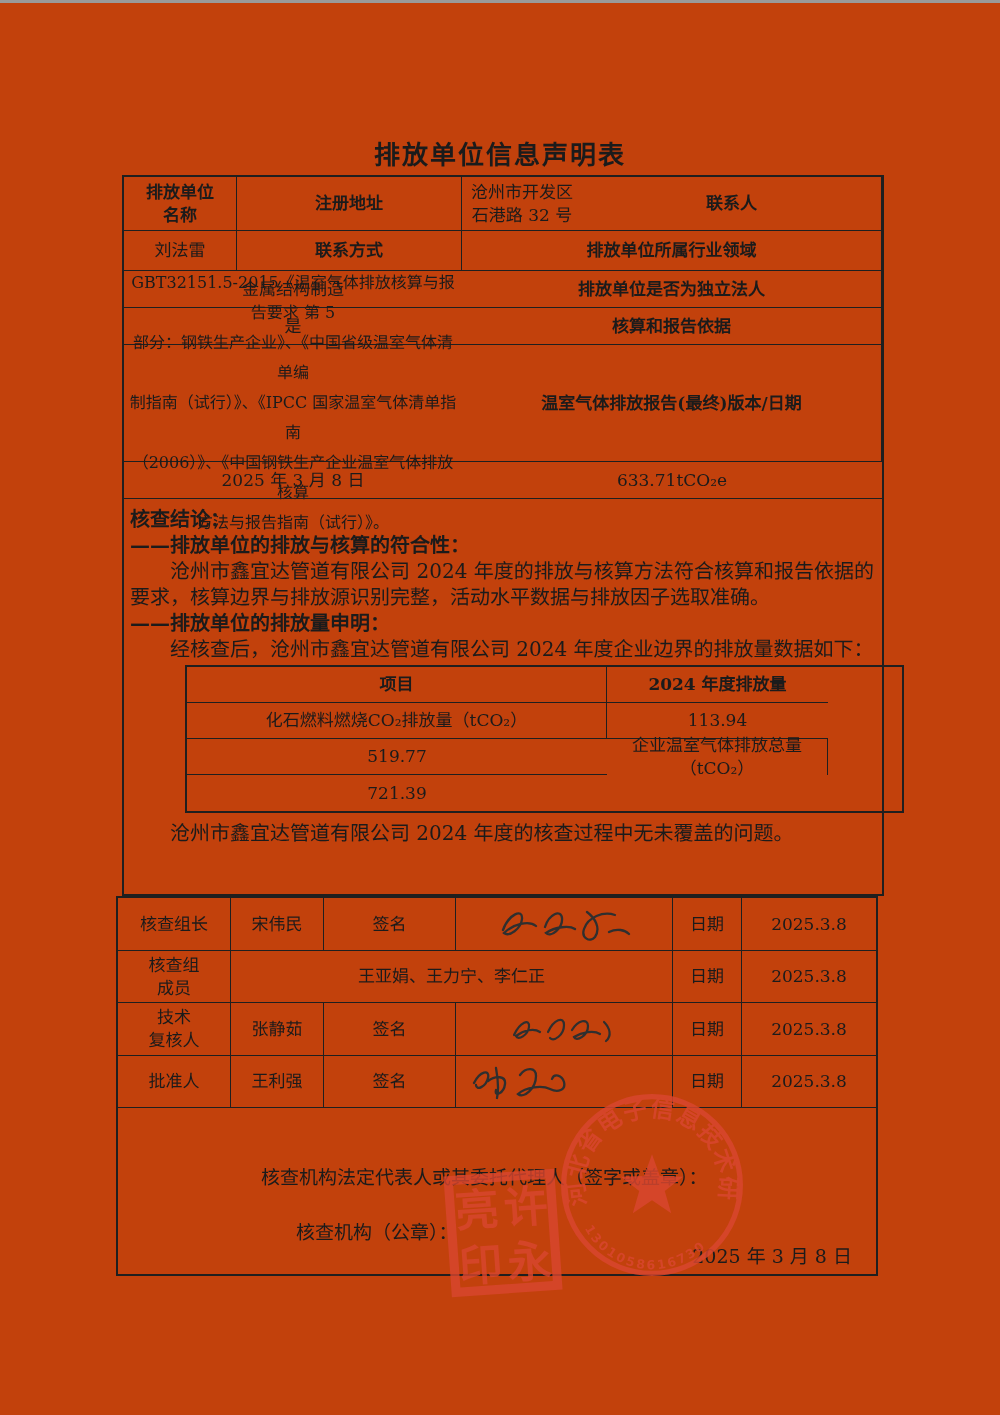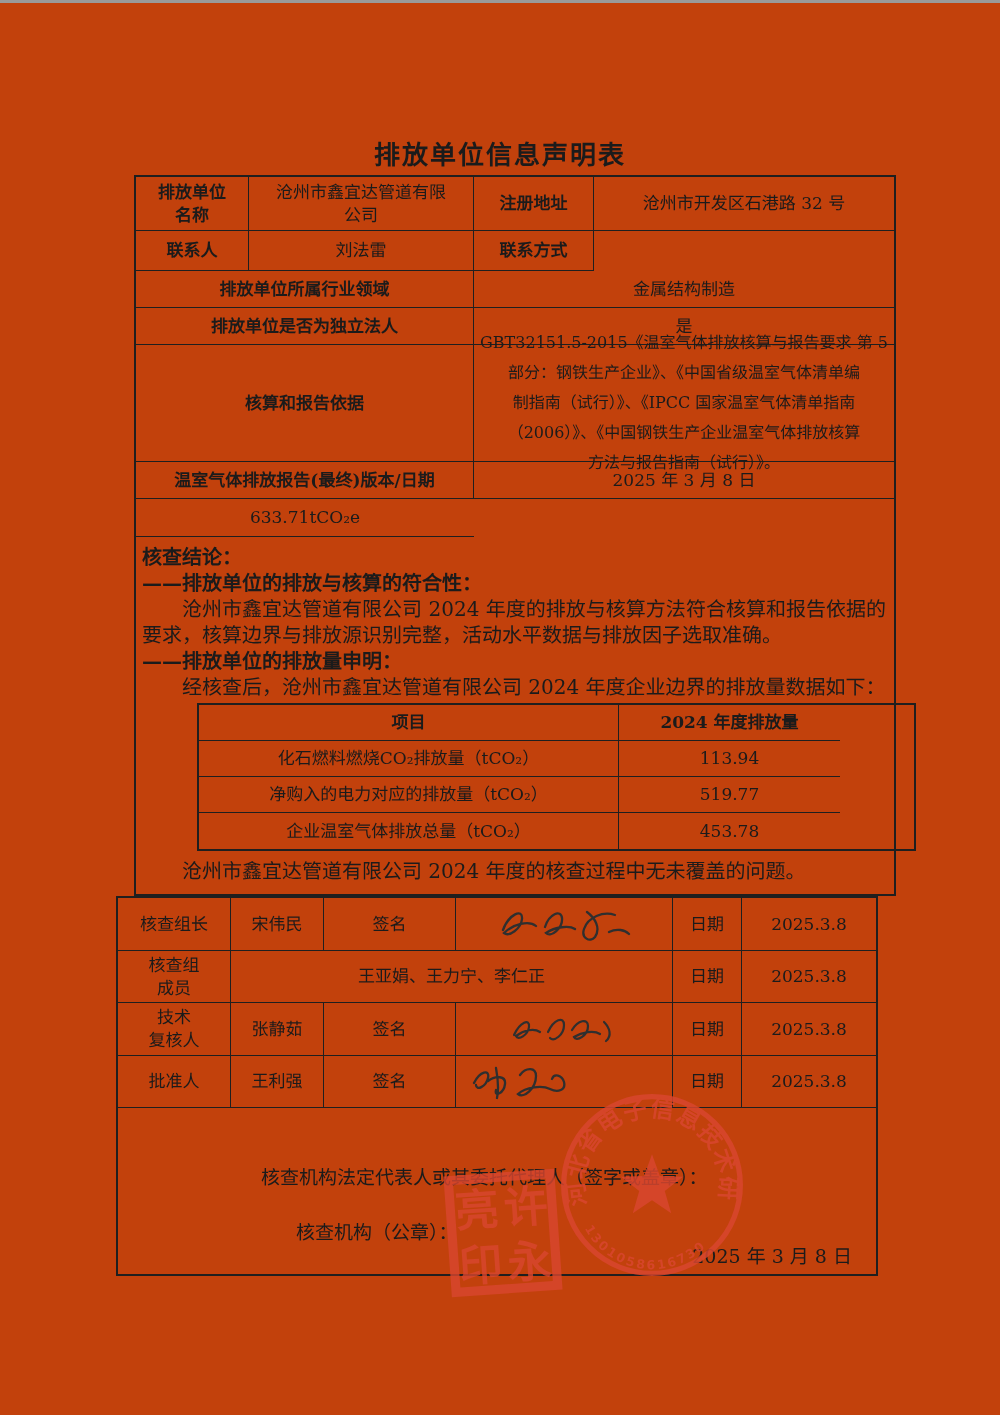--- a/index.html
+++ b/index.html
@@ -10,21 +10,21 @@
   
   .tbl{position:absolute;display:grid;border:2px solid #1f1f1f;box-sizing:border-box;}
   .c{border-right:1px solid #1f1f1f;border-bottom:1px solid #1f1f1f;box-sizing:border-box;
      display:flex;align-items:center;justify-content:center;text-align:center;
      font-size:17px;line-height:1.35;padding:1px 3px;overflow:visible;}
   .nr{border-right:none;} .nb{border-bottom:none;}
   .lbl{font-weight:700;}
   .pre{white-space:pre-line;}
   .s2{grid-column:span 2;} .sp3{grid-column:span 3;} .sAll{grid-column:1/-1;}
   
-  #infoTbl{left:134px;top:172px;grid-template-columns:113px 225px 120px 300px;
+  #infoTbl{left:122px;top:172px;grid-template-columns:113px 225px 120px 300px;
            grid-template-rows:54px 40px 37px 37px 117px 37px 38px 357px;}
   .basis{font-size:16px;line-height:30px;}
   
   .blk{display:block;text-align:left;padding:7px 8px 16px 6px;font-size:20px;line-height:26px;}
   .blk p{margin:0;}
   .ch{font-weight:700;}
   .cp{text-indent:2em;text-align:justify;}
   
   #emTbl{position:relative;display:grid;margin:3px 0 5px 55px;width:719px;
          border:2px solid #1f1f1f;box-sizing:border-box;
@@ -49,22 +49,20 @@
 </head>
 <body>
 
 <div id="page">
 
   <div class="title">排放单位信息声明表</div>
 
   <div class="tbl" id="infoTbl">
     <div class="c lbl pre">排放单位
 名称</div>
-    <div class="c pre">沧州市鑫宜达管道有限
-公司</div>
     <div class="c lbl">注册地址</div>
     <div class="c nr">沧州市开发区石港路 32 号</div>
 
     <div class="c lbl">联系人</div>
     <div class="c">刘法雷</div>
     <div class="c lbl">联系方式</div>
 
     <div class="c lbl s2">排放单位所属行业领域</div>
     <div class="c s2 nr">金属结构制造</div>
 
@@ -90,25 +88,24 @@
       <p class="ch">——排放单位的排放量申明：</p>
       <p class="cp">经核查后，沧州市鑫宜达管道有限公司 2024 年度企业边界的排放量数据如下：</p>
 
       <div id="emTbl">
         <div class="c lbl">项目</div>
         <div class="c lbl nr">2024 年度排放量</div>
 
         <div class="c">化石燃料燃烧CO₂排放量（tCO₂）</div>
         <div class="c nr">113.94</div>
 
-        <div class="c">净购入的电力对应的排放量（tCO₂）</div>
         <div class="c nr">519.77</div>
 
         <div class="c nb">企业温室气体排放总量（tCO₂）</div>
-        <div class="c nr nb">453.78</div>
+        <div class="c nr nb">721.39</div>
       </div>
 
       <p class="cp note">沧州市鑫宜达管道有限公司 2024 年度的核查过程中无未覆盖的问题。</p>
     </div>
   </div>
 
   <div class="tbl" id="sigTbl">
 
     <div class="c">核查组长</div>
     <div class="c">宋伟民</div>

